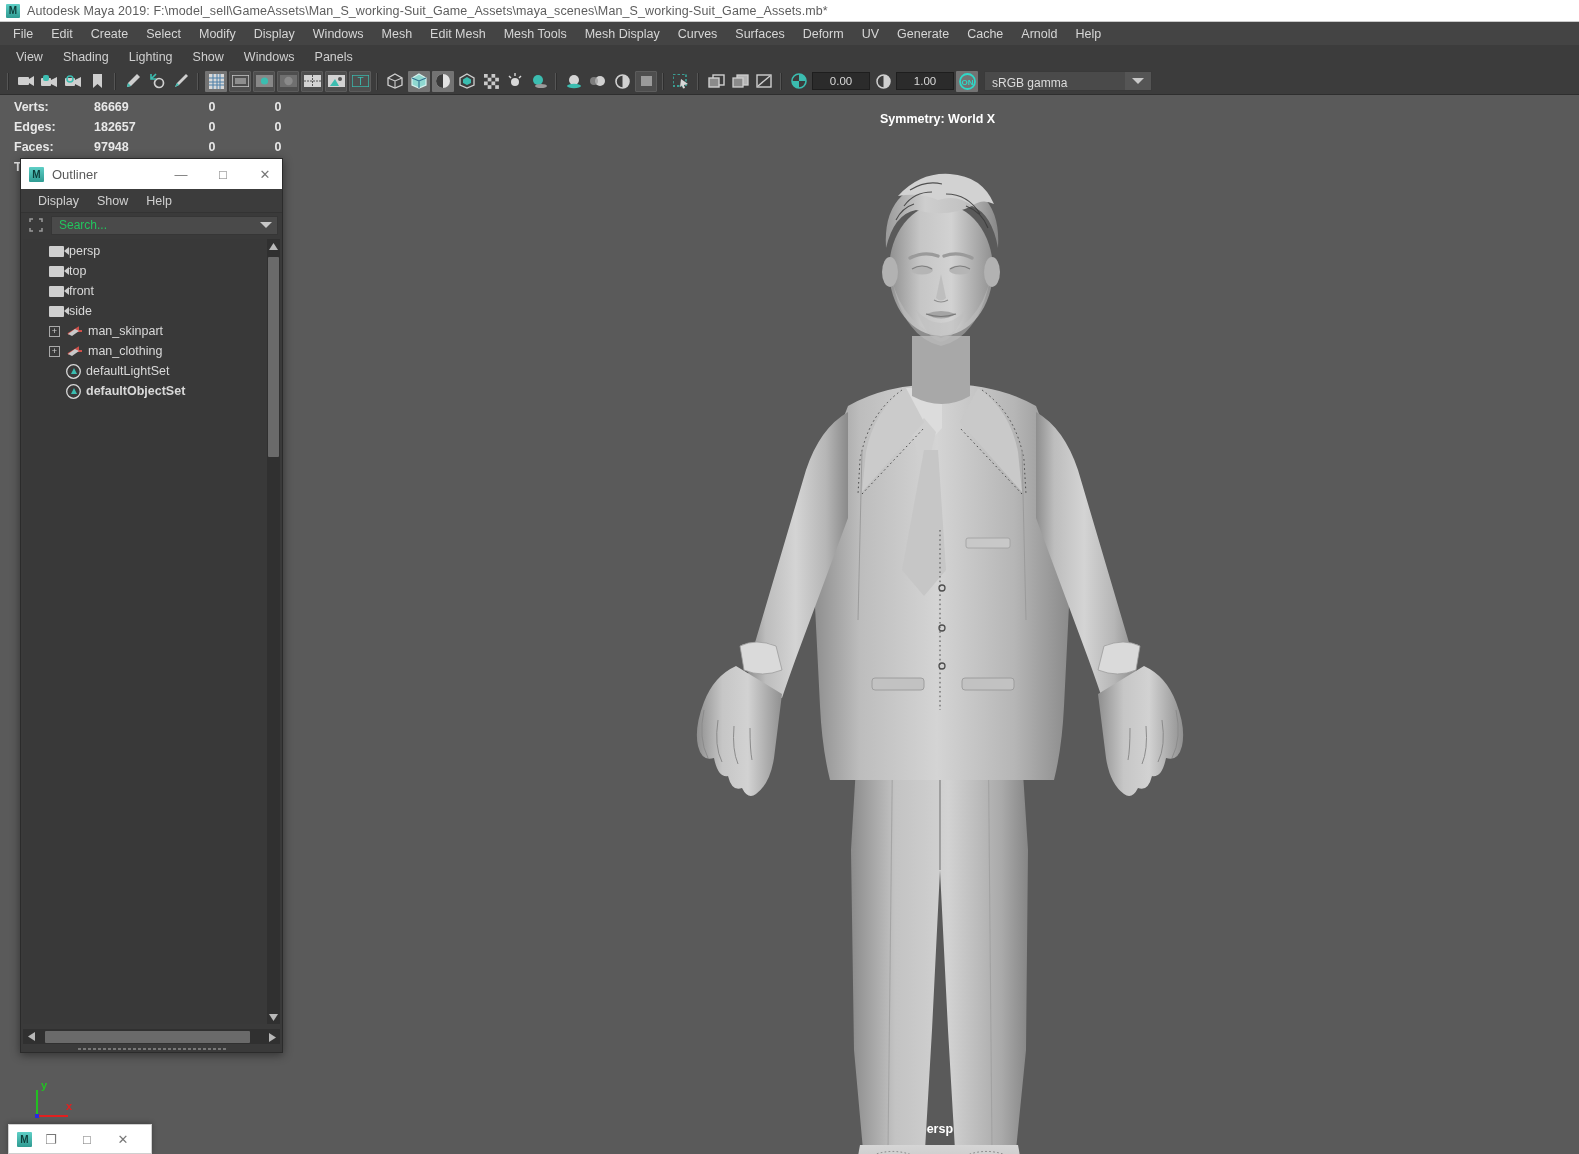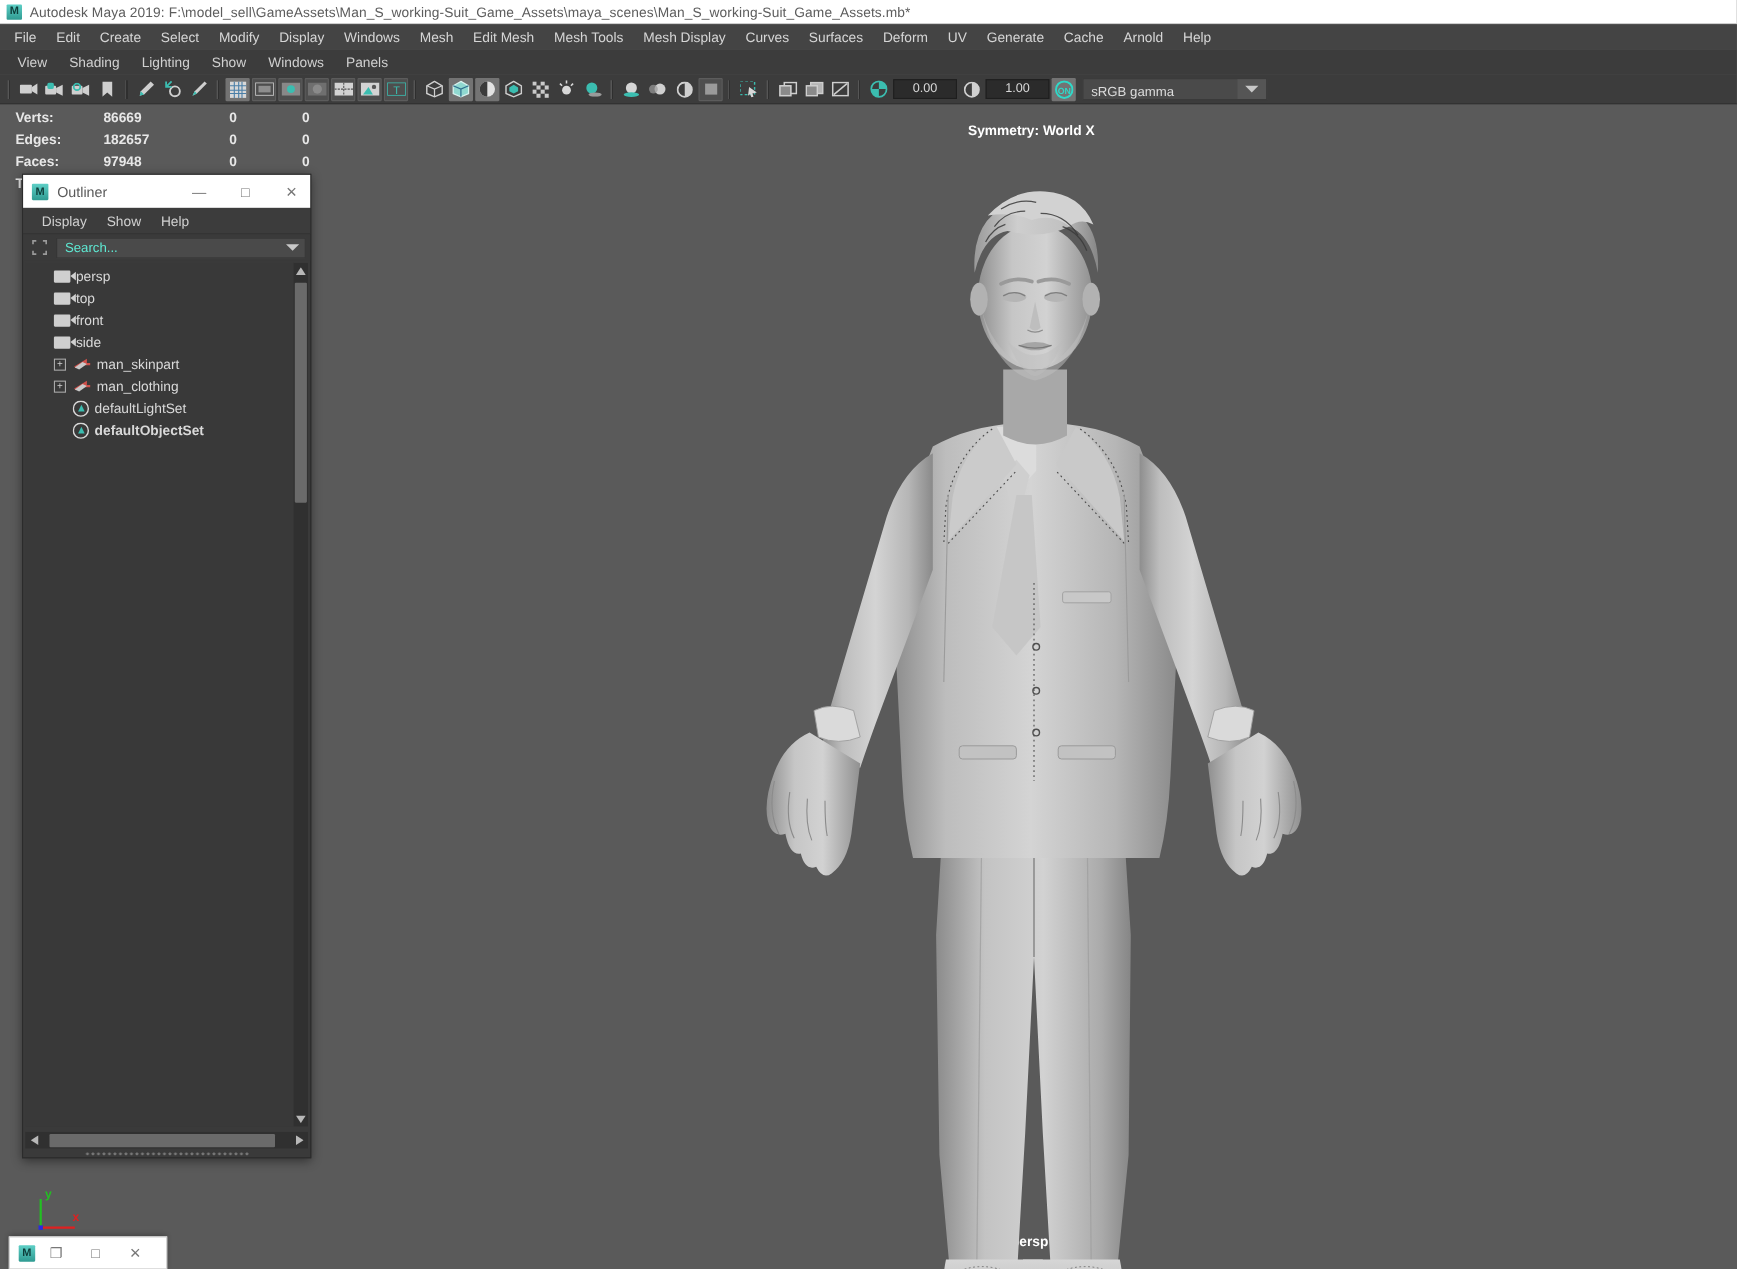--- a/index.html
+++ b/index.html
@@ -150,21 +150,21 @@
     padding: 0 4px; gap: 4px;
   }
   .ol-searchicon {
     width: 22px; height: 20px; display: flex; align-items: center;
     justify-content: center;
   }
   .ol-search {
     flex: 1; height: 19px; background: #4a4a4a; border: 1px solid #363636;
     display: flex; align-items: center; padding-left: 7px; position: relative;
   }
-  .ol-search span { color: #5eead4; font-size: 12px; }
+  .ol-search span { color: #22c55e; font-size: 12px; }
   .ol-search .arrow {
     position: absolute; right: 5px; top: 50%; transform: translateY(-50%);
   }
   .ol-tree {
     position: absolute; left: 2px; top: 80px; right: 15px; bottom: 28px;
     background: #393939; padding-top: 2px; overflow: hidden;
   }
   .tree-row {
     height: 20px; display: flex; align-items: center; font-size: 12.5px;
     color: #d9d9d9; padding-left: 26px; gap: 5px;

